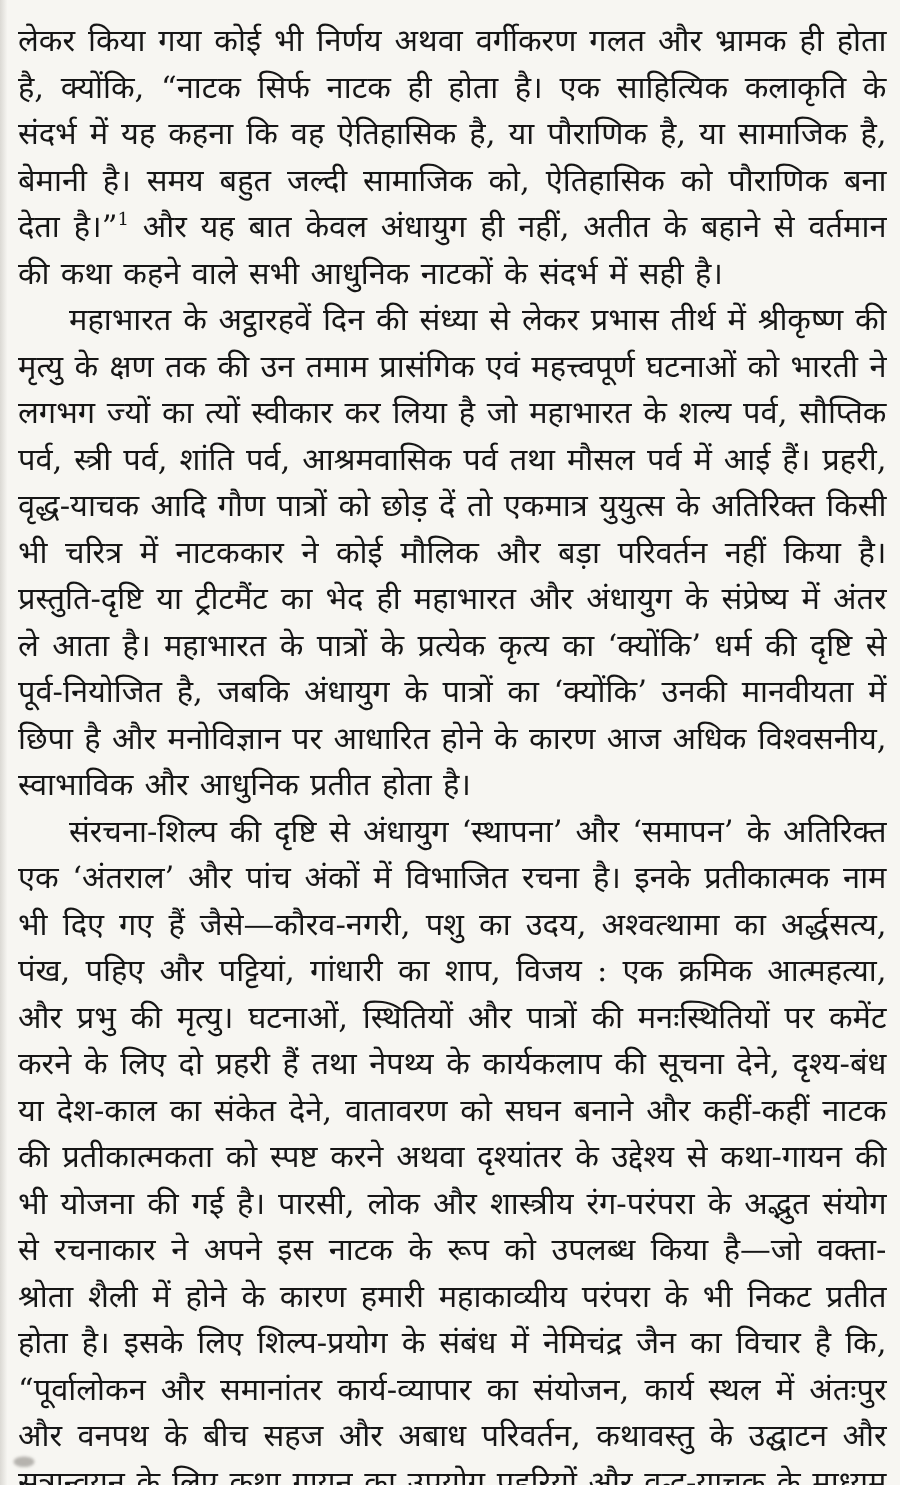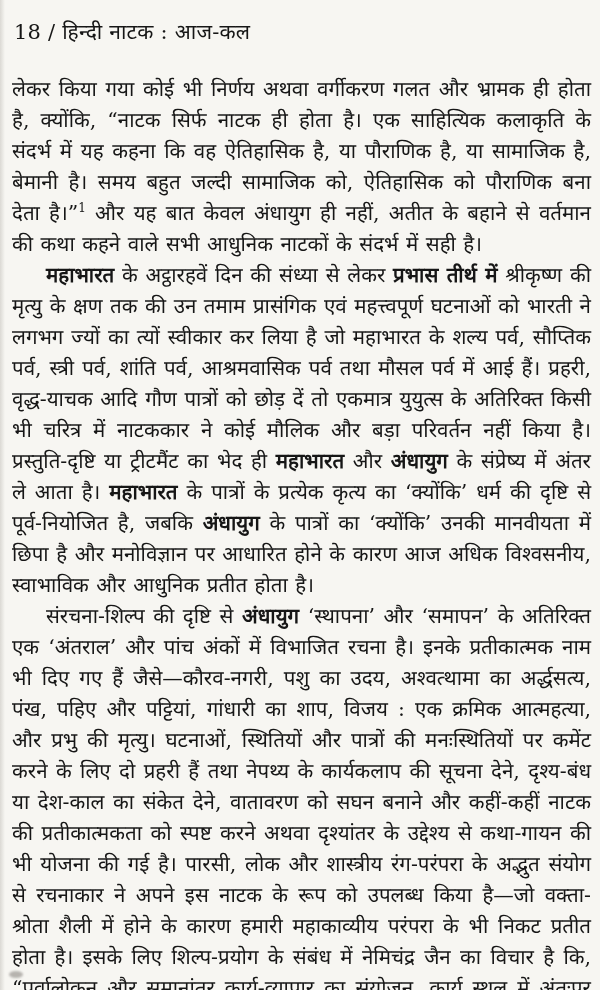--- a/index.html
+++ b/index.html
@@ -45,33 +45,32 @@
     margin: 0;
     font-size: 20.5px;
     line-height: 31px;
     text-align: justify;
     word-spacing: 1px;
   }
   .text-block p.indent {
     text-indent: 34px;
   }
   .text-block b {
-    font-weight: 700;
+    font-weight: 400;
   }
   .text-block sup {
     font-size: 12px;
     line-height: 0;
     vertical-align: super;
   }
 </style>
 </head>
 <body>
 
 <div class="page">
   <div class="scan-edge"></div>
-  <div class="page-header">18 / हिन्दी नाटक : आज-कल</div>
   <div class="text-block">
       <p><span>लेकर किया गया कोई भी निर्णय अथवा वर्गीकरण गलत और भ्रामक ही होता है, क्योंकि, “नाटक सिर्फ नाटक ही होता है। एक साहित्यिक कलाकृति के संदर्भ में यह कहना कि वह ऐतिहासिक है, या पौराणिक है, या सामाजिक है, बेमानी है। समय बहुत जल्दी सामाजिक को, ऐतिहासिक को पौराणिक बना देता है।”</span><sup>1</sup><span> और यह बात केवल अंधायुग ही नहीं, अतीत के बहाने से वर्तमान की कथा कहने वाले सभी आधुनिक नाटकों के संदर्भ में सही है।</span></p>
       <p class="indent"><b>महाभारत</b><span> के अट्ठारहवें दिन की संध्या से लेकर </span><b>प्रभास तीर्थ में</b><span> श्रीकृष्ण की मृत्यु के क्षण तक की उन तमाम प्रासंगिक एवं महत्त्वपूर्ण घटनाओं को भारती ने लगभग ज्यों का त्यों स्वीकार कर लिया है जो महाभारत के शल्य पर्व, सौप्तिक पर्व, स्त्री पर्व, शांति पर्व, आश्रमवासिक पर्व तथा मौसल पर्व में आई हैं। प्रहरी, वृद्ध-याचक आदि गौण पात्रों को छोड़ दें तो एकमात्र युयुत्स के अतिरिक्त किसी भी चरित्र में नाटककार ने कोई मौलिक और बड़ा परिवर्तन नहीं किया है। प्रस्तुति-दृष्टि या ट्रीटमैंट का भेद ही </span><b>महाभारत</b><span> और </span><b>अंधायुग</b><span> के संप्रेष्य में अंतर ले आता है। </span><b>महाभारत</b><span> के पात्रों के प्रत्येक कृत्य का ‘क्योंकि’ धर्म की दृष्टि से पूर्व-नियोजित है, जबकि </span><b>अंधायुग</b><span> के पात्रों का ‘क्योंकि’ उनकी मानवीयता में छिपा है और मनोविज्ञान पर आधारित होने के कारण आज अधिक विश्वसनीय, स्वाभाविक और आधुनिक प्रतीत होता है।</span></p>
       <p class="indent"><span>संरचना-शिल्प की दृष्टि से </span><b>अंधायुग</b><span> ‘स्थापना’ और ‘समापन’ के अतिरिक्त एक ‘अंतराल’ और पांच अंकों में विभाजित रचना है। इनके प्रतीकात्मक नाम भी दिए गए हैं जैसे—कौरव-नगरी, पशु का उदय, अश्वत्थामा का अर्द्धसत्य, पंख, पहिए और पट्टियां, गांधारी का शाप, विजय : एक क्रमिक आत्महत्या, और प्रभु की मृत्यु। घटनाओं, स्थितियों और पात्रों की मनःस्थितियों पर कमेंट करने के लिए दो प्रहरी हैं तथा नेपथ्य के कार्यकलाप की सूचना देने, दृश्य-बंध या देश-काल का संकेत देने, वातावरण को सघन बनाने और कहीं-कहीं नाटक की प्रतीकात्मकता को स्पष्ट करने अथवा दृश्यांतर के उद्देश्य से कथा-गायन की भी योजना की गई है। पारसी, लोक और शास्त्रीय रंग-परंपरा के अद्भुत संयोग से रचनाकार ने अपने इस नाटक के रूप को उपलब्ध किया है—जो वक्ता-श्रोता शैली में होने के कारण हमारी महाकाव्यीय परंपरा के भी निकट प्रतीत होता है। इसके लिए शिल्प-प्रयोग के संबंध में नेमिचंद्र जैन का विचार है कि, “पूर्वालोकन और समानांतर कार्य-व्यापार का संयोजन, कार्य स्थल में अंतःपुर और वनपथ के बीच सहज और अबाध परिवर्तन, कथावस्तु के उद्घाटन और सूत्रान्वयन के लिए कथा गायन का उपयोग प्रहरियों और वृद्ध-याचक के माध्यम से कार्य व्यापार पर निरंतर टिप्पणी के साथ स्थिति में नए आयामों का उद्घाटन और उनका समक्षीकरण, स्थापना और समापन की प्राचीन नाट्य-रूढ़ियों का नया उपयोग आदि अनेक शिल्पगत विशिष्टताएं हिंदी नाटक के लिए</span></p>
     </div>
   <div class="scan-smudge"></div>
 </div>
 
 </body></html>

